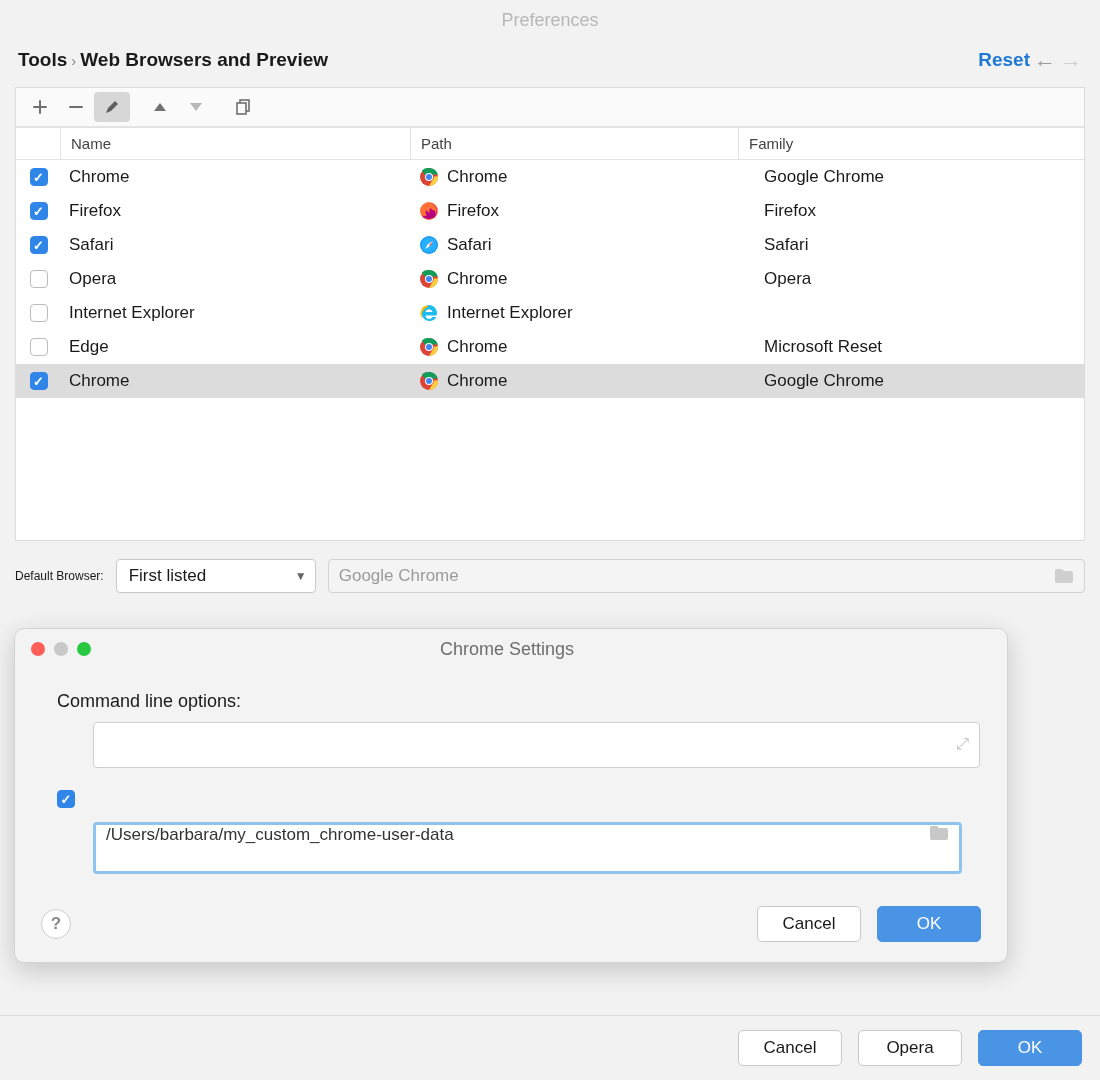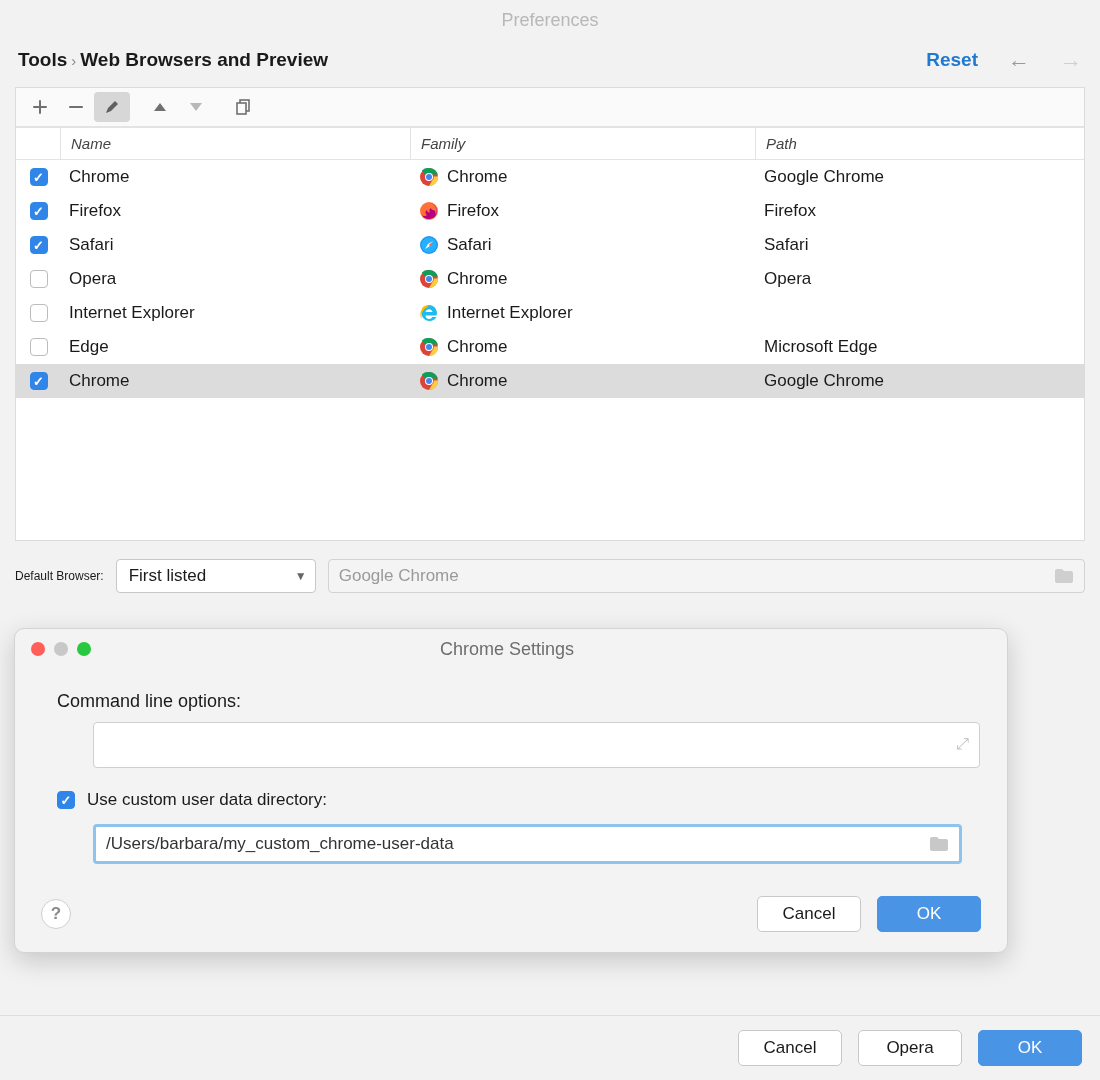--- a/index.html
+++ b/index.html
@@ -26,21 +26,21 @@
   padding: 6px 18px 14px 18px;
 }
 .breadcrumb {
   display: flex;
   align-items: center;
   gap: 4px;
   font-size: 19px;
 }
 .breadcrumb .bold { font-weight: 700; }
 .breadcrumb .chev { color: #888; font-size: 15px; }
-.right-actions { display: flex; align-items: center; gap: 30px; }
+.right-actions { display: flex; align-items: center; gap: 4px; }
 .reset-link { color: #1f79d2; font-weight: 600; font-size: 19px; cursor: pointer; }
 .nav-arrow { color: #9a9a9a; font-size: 22px; cursor: pointer; }
 .nav-arrow.disabled { color: #cfcfcf; cursor: default; }
 
 .panel {
   margin: 0 15px;
   border: 1px solid #dcdcdc;
   background: #fff;
 }
 .toolbar {
@@ -71,21 +71,20 @@
   color: #444;
   background: #fff;
 }
 .col-check { width: 45px; }
 .col-name { width: 350px; }
 .col-family { width: 345px; }
 .col-path { flex: 1; }
 .th {
   padding: 7px 10px 7px 10px;
   border-right: 1px solid #e3e3e3;
-  font-style: italic;
 }
 .th:first-child { border-right: 1px solid #e3e3e3; padding-left: 10px; }
 .th:last-child { border-right: none; }
 
 .table-body { height: 380px; background: #fff; }
 .row {
   display: flex;
   align-items: center;
   height: 34px;
   border-bottom: none;
@@ -178,25 +177,25 @@
   position: relative;
 }
 .expand-icon {
   position: absolute; right: 10px; top: 12px; color: #bfbfbf; font-size: 16px;
 }
 .chk-row {
   display: flex; align-items: center; gap: 12px; margin: 22px 0 14px 0;
 }
 .path-input {
   width: 94%; margin-left: 36px;
-  height: 40px;
+  height: 52px;
   border: 3px solid #8fc3ef;
   border-radius: 4px;
   background: #fff;
-  display: flex; align-items: center; justify-content: space-between;
+  display: flex; justify-content: space-between;
   padding: 0 10px;
   color: #333;
 }
 .modal-buttons {
   display: flex; justify-content: space-between; align-items: center;
   padding: 14px 26px 20px 26px;
 }
 .help-btn {
   width: 30px; height: 30px; border: 1px solid #cfcfcf; border-radius: 50%;
   display: flex; align-items: center; justify-content: center;
@@ -275,22 +274,22 @@
         <svg width="16" height="16" viewBox="0 0 16 16">
           <rect x="4" y="1" width="9" height="11" fill="none" stroke="#707070" stroke-width="1.6"></rect>
           <rect x="1" y="4" width="9" height="11" fill="#fafafa" stroke="#707070" stroke-width="1.6"></rect>
         </svg>
       </div>
   </div>
 
   <div class="table-head">
     <div class="th col-check"></div>
     <div class="th col-name">Name</div>
+    <div class="th col-path">Path</div>
     <div class="th col-family">Family</div>
-    <div class="th col-path">Path</div>
   </div>
 
   <div class="table-body" id="table-body">
       <div class="row">
         <div class="cell col-check">
           <span class="chk checked"></span>
         </div>
         <div class="cell col-name">
           <span>Chrome</span>
         </div>
@@ -408,21 +407,21 @@
               <circle cx="10" cy="10" r="9" fill="#db4437"></circle>
               <path d="M10 1a9 9 0 018.7 6.5H10a3.5 3.5 0 00-3 1.7L2.9 3.4A9 9 0 0110 1z" fill="#0f9d58"></path>
               <path d="M18.7 7.5A9 9 0 0110 19l3.3-5.7a3.5 3.5 0 001.2-3.8h4.2z" fill="#ffcd40"></path>
               <circle cx="10" cy="10" r="4" fill="#fff"></circle>
               <circle cx="10" cy="10" r="3" fill="#4285f4"></circle>
             </svg>
           </span>
           <span>Chrome</span>
         </div>
         <div class="cell col-path">
-          <span>Microsoft Edge</span>
+          <span>Microsoft Reset</span>
         </div>
       </div>
       <div class="row selected">
         <div class="cell col-check">
           <span class="chk checked"></span>
         </div>
         <div class="cell col-name">
           <span>Chrome</span>
         </div>
         <div class="cell col-family">
@@ -469,21 +468,20 @@
     </div>
     <div class="modal-title">Chrome Settings</div>
   </div>
   <div class="modal-body">
     <div class="mlabel">Command line options:</div>
     <div class="textarea">
       <span class="expand-icon">⤢</span>
     </div>
     <div class="chk-row">
       <span class="chk checked"></span>
-      <span>Use custom user data directory:</span>
     </div>
     <div class="path-input">
       <span>/Users/barbara/my_custom_chrome-user-data</span>
       <span class="folder-icon">
         <svg width="20" height="16" viewBox="0 0 20 16">
             <path d="M1 3a2 2 0 012-2h5l2 2h7a2 2 0 012 2v8a2 2 0 01-2 2H3a2 2 0 01-2-2z" fill="#c8c8c8"></path>
           </svg>
       </span>
     </div>
   </div>

